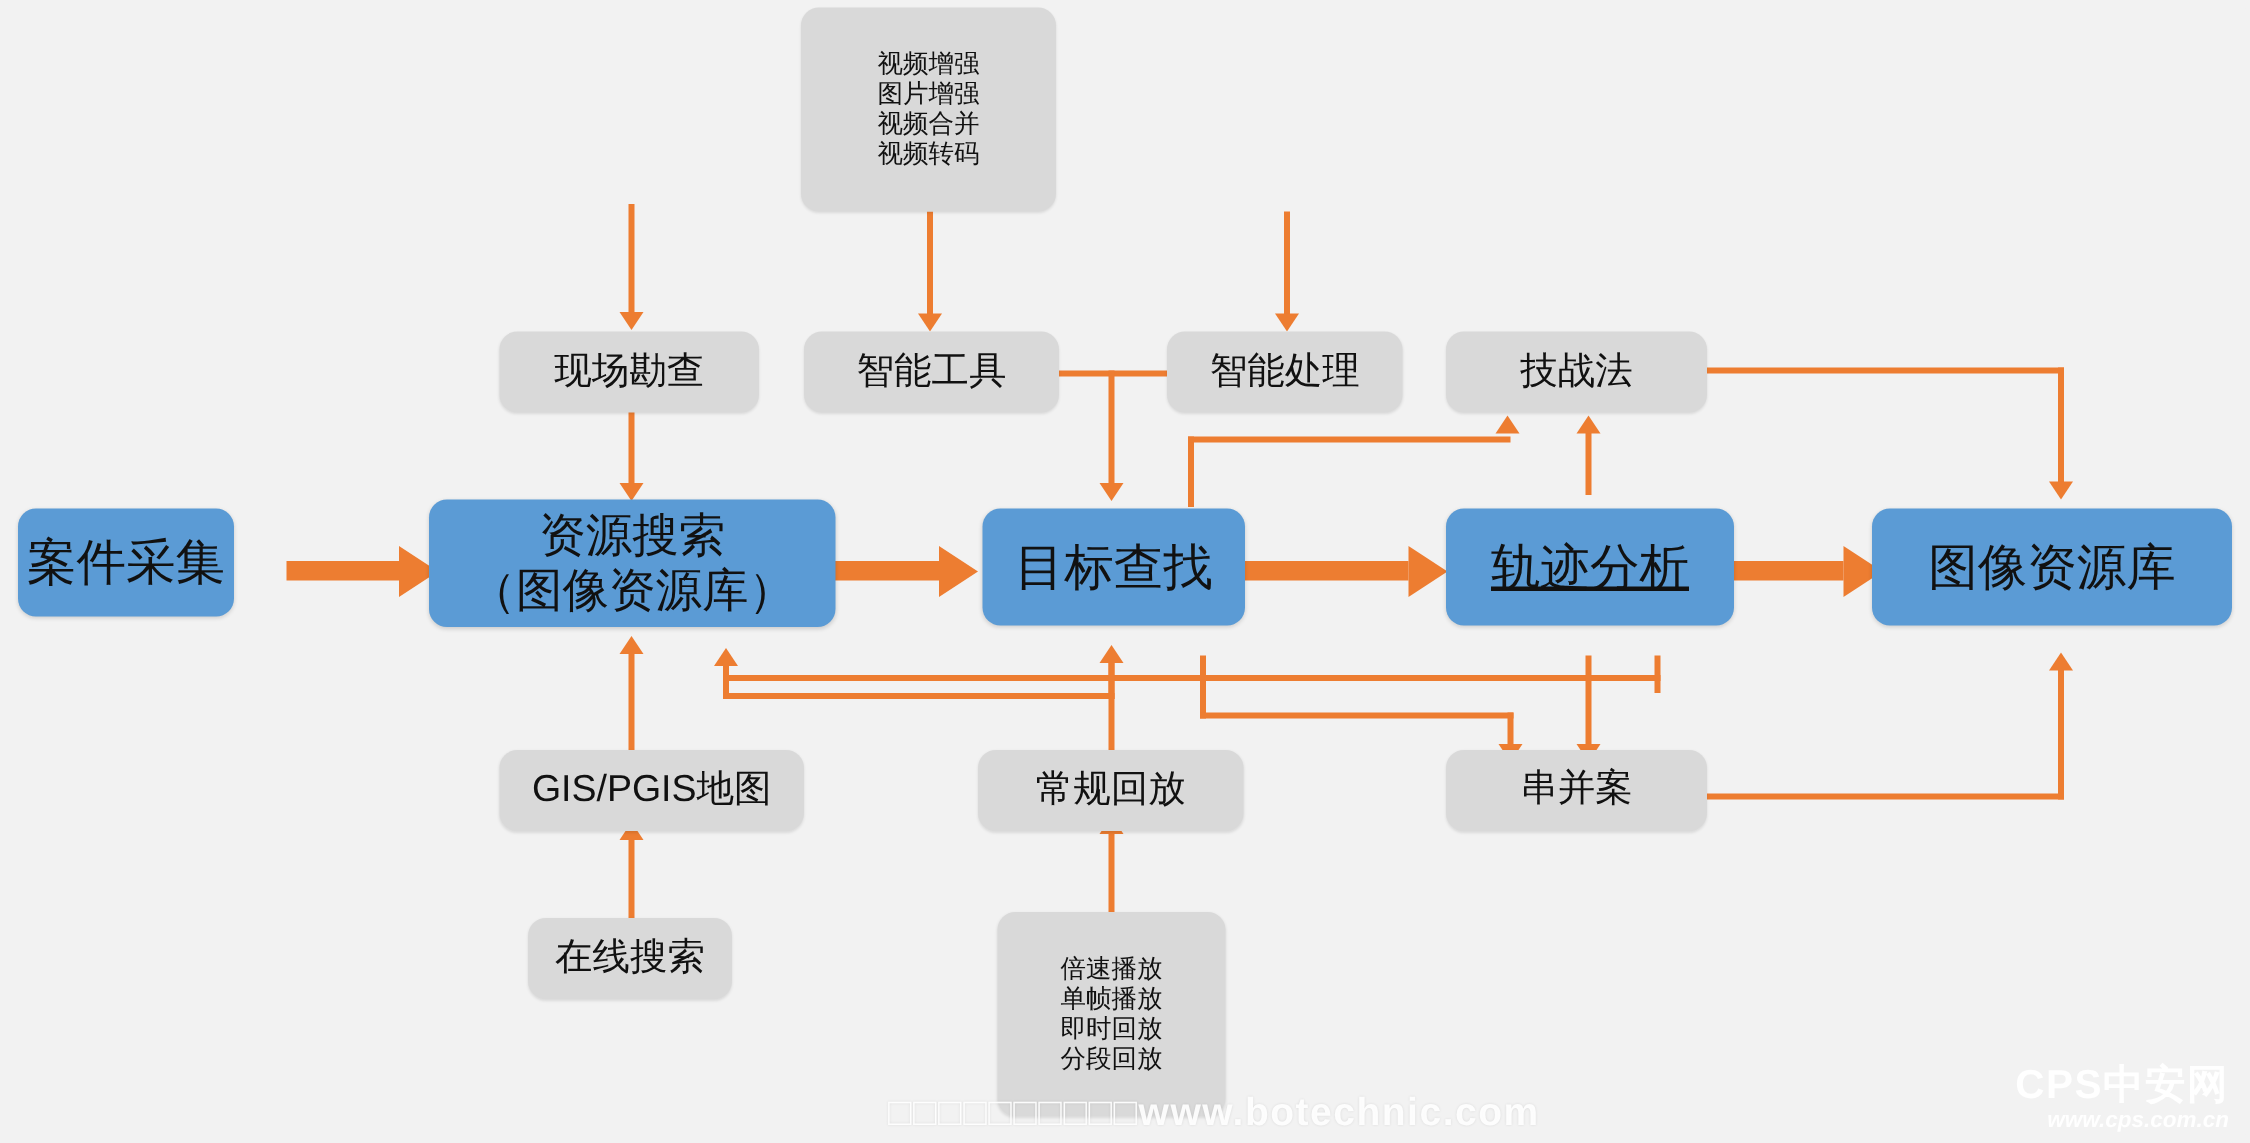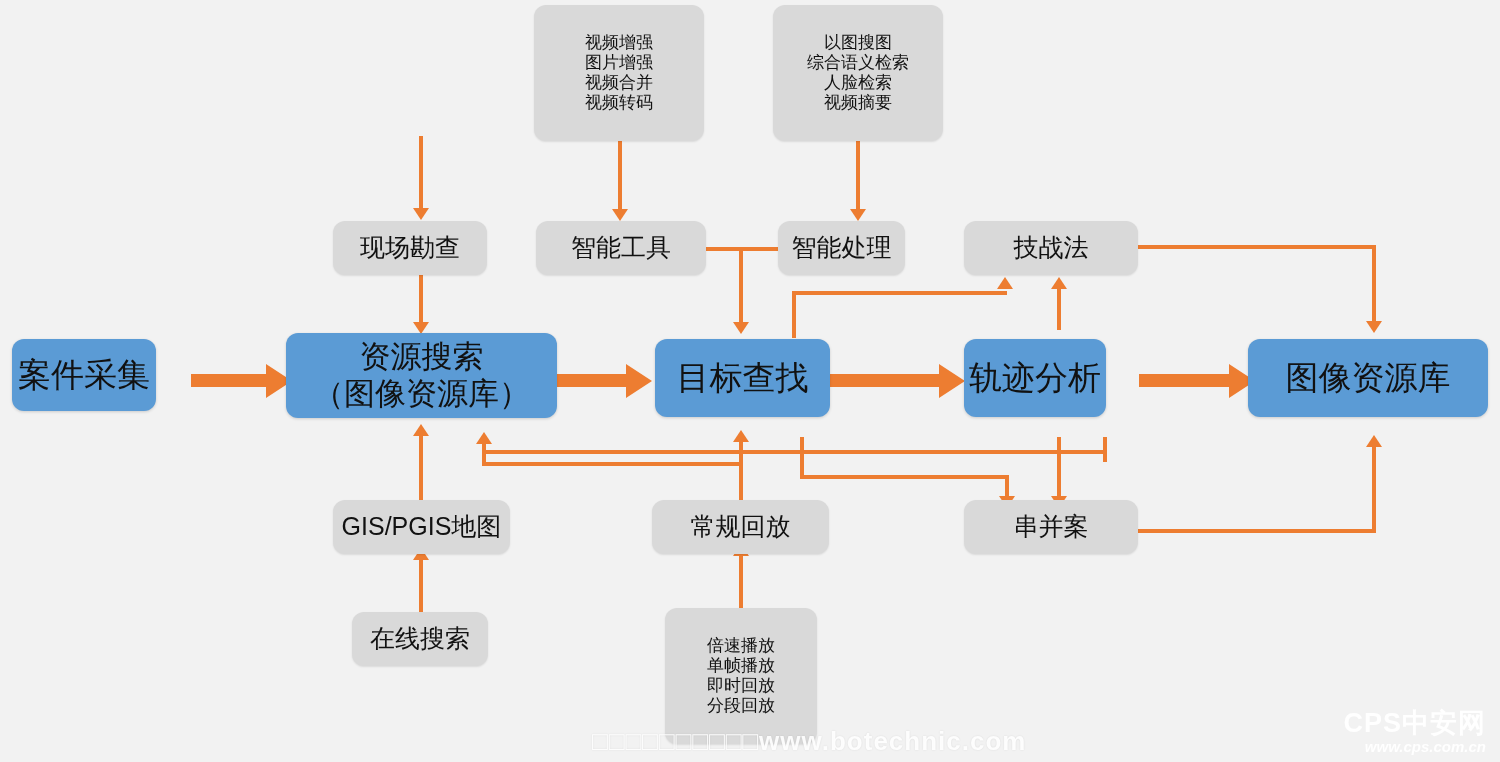--- a/index.html
+++ b/index.html
@@ -185,50 +185,46 @@
   <div class="arrow big-right" style="left:939px;top:364px;"></div>
 
   <div class="seg thick-h" style="left:1139px;top:374px;width:90px;"></div>
   <div class="arrow big-right" style="left:1229px;top:364px;"></div>
 
   <div class="node gray multi" style="left:534px;top:5px;width:170px;height:136px;">视频增强
 图片增强
 视频合并
 视频转码</div>
 
-  <div class="node gray multi" style="left:773px;top:5px;width:170px;height:136px;">以图搜图
-综合语义检索
-人脸检索
-视频摘要</div>
-
-
-  <div class="node gray" style="left:333px;top:221px;width:154px;height:54px;font-family:Liberation Serif, serif;">现场勘查</div>
+
+
+  <div class="node gray" style="left:333px;top:221px;width:173px;height:54px;font-family:Liberation Serif, serif;">现场勘查</div>
 
   <div class="node gray" style="left:536px;top:221px;width:170px;height:54px;">智能工具</div>
 
-  <div class="node gray" style="left:778px;top:221px;width:127px;height:54px;">智能处理</div>
+  <div class="node gray" style="left:778px;top:221px;width:157px;height:54px;">智能处理</div>
 
   <div class="node gray" style="left:964px;top:221px;width:174px;height:54px;">技战法</div>
 
   <div class="node blue" style="left:12px;top:339px;width:144px;height:72px;">案件采集</div>
 
   <div class="node blue two-line" style="left:286px;top:333px;width:271px;height:85px;">资源搜索
 （图像资源库）</div>
 
   <div class="node blue" style="left:655px;top:339px;width:175px;height:78px;">目标查找</div>
 
-  <div class="node blue" style="left:964px;top:339px;width:142px;height:78px;">轨迹分析</div>
+  <div class="node blue" style="left:964px;top:339px;width:192px;height:78px;text-decoration:underline;">轨迹分析</div>
 
   <div class="node blue" style="left:1248px;top:339px;width:240px;height:78px;">图像资源库</div>
 
-  <div class="node gray" style="left:333px;top:500px;width:177px;height:54px;">GIS/PGIS地图</div>
+  <div class="node gray" style="left:333px;top:500px;width:203px;height:54px;">GIS/PGIS地图</div>
 
   <div class="node gray" style="left:652px;top:500px;width:177px;height:54px;">常规回放</div>
 
-  <div class="node gray" style="left:964px;top:500px;width:174px;height:54px;">串并案</div>
+  <div class="node gray" style="left:964px;top:500px;width:174px;height:54px;font-family:Liberation Mono, monospace;">串并案</div>
 
   <div class="node gray" style="left:352px;top:612px;width:136px;height:54px;">在线搜索</div>
 
   <div class="node gray multi" style="left:665px;top:608px;width:152px;height:136px;">倍速播放
 单帧播放
 即时回放
 分段回放</div>
 
   <div class="wm-center">□□□□□□□□□□www.botechnic.com</div>
 

